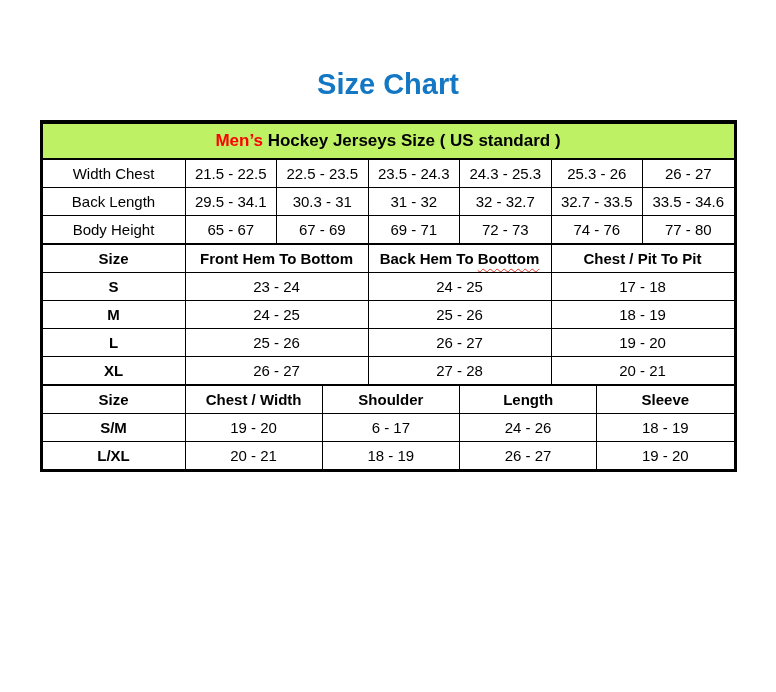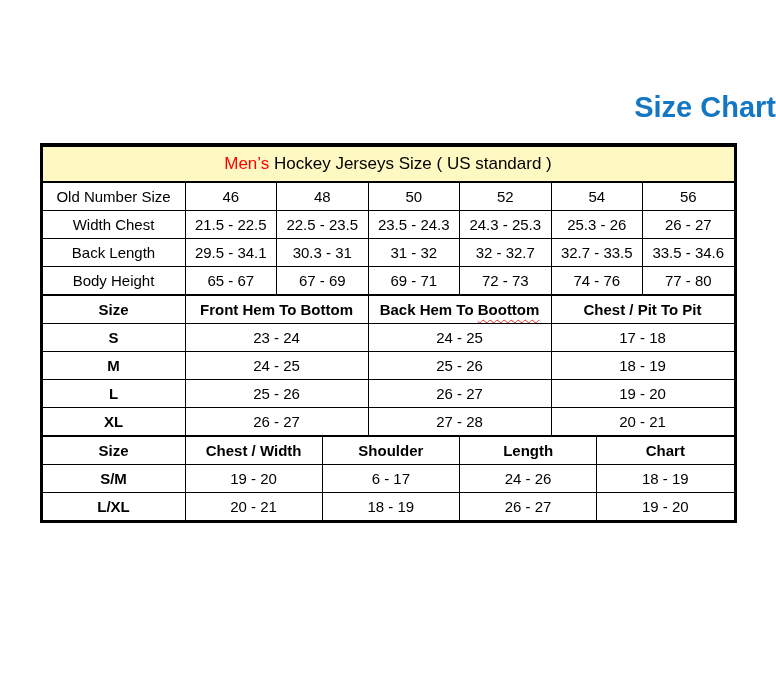--- a/index.html
+++ b/index.html
@@ -6,22 +6,22 @@
     margin: 0;
     padding: 0;
     background: #ffffff;
     width: 776px;
     height: 692px;
     font-family: "Liberation Sans", "DejaVu Sans", sans-serif;
     color: #000000;
     overflow: hidden;
   }
   .page-title {
-    padding-top: 92px;
-    text-align: right;
+    padding-top: 69px;
+    text-align: center;
     font-size: 29px;
     font-weight: bold;
     color: #1377C4;
     line-height: 1.1;
     letter-spacing: 0px;
   }
   .chart-wrap {
     width: 693px;
     margin: 19px auto 0 auto;
     border: 2px solid #000000;
@@ -37,26 +37,26 @@
     text-align: center;
     vertical-align: middle;
     font-size: 15px;
     padding: 0 2px;
     height: 27px;
     font-weight: normal;
     white-space: nowrap;
     overflow: hidden;
   }
   tr.banner-row td {
-    background: #fef9c3;
+    background: #bef264;
     border-top: 2px solid #000000;
     border-bottom: 2px solid #000000;
     height: 34px;
     font-size: 17px;
-    font-weight: normal;
+    font-weight: bold;
   }
   tr.banner-row .accent { color: #FF0000; }
   tr.header-row th { font-weight: bold; }
   table.bold-first-col tbody td:first-child { font-weight: bold; }
   .misspell {
     text-decoration-line: underline;
     text-decoration-style: wavy;
     text-decoration-color: #D93025;
     text-decoration-thickness: 1px;
     text-underline-offset: 4px;
@@ -81,29 +81,20 @@
         <col>
         <col>
     </colgroup>
     <thead>
       <tr class="banner-row">
         <td colspan="7"><span class="accent">Men’s</span><span> Hockey Jerseys Size ( US standard )</span></td>
       </tr>
     </thead>
     <tbody>
       <tr>
-        <td>Old Number Size</td>
-        <td>46</td>
-        <td>48</td>
-        <td>50</td>
-        <td>52</td>
-        <td>54</td>
-        <td>56</td>
-      </tr>
-      <tr>
         <td>Width Chest</td>
         <td>21.5 - 22.5</td>
         <td>22.5 - 23.5</td>
         <td>23.5 - 24.3</td>
         <td>24.3 - 25.3</td>
         <td>25.3 - 26</td>
         <td>26 - 27</td>
       </tr>
       <tr>
         <td>Back Length</td>
@@ -176,21 +167,21 @@
         <col>
         <col>
         <col>
     </colgroup>
     <thead>
       <tr class="header-row">
         <th>Size</th>
         <th>Chest / Width</th>
         <th>Shoulder</th>
         <th>Length</th>
-        <th>Chart</th>
+        <th>Sleeve</th>
       </tr>
     </thead>
     <tbody>
       <tr>
         <td>S/M</td>
         <td>19 - 20</td>
         <td>6 - 17</td>
         <td>24 - 26</td>
         <td>18 - 19</td>
       </tr>

